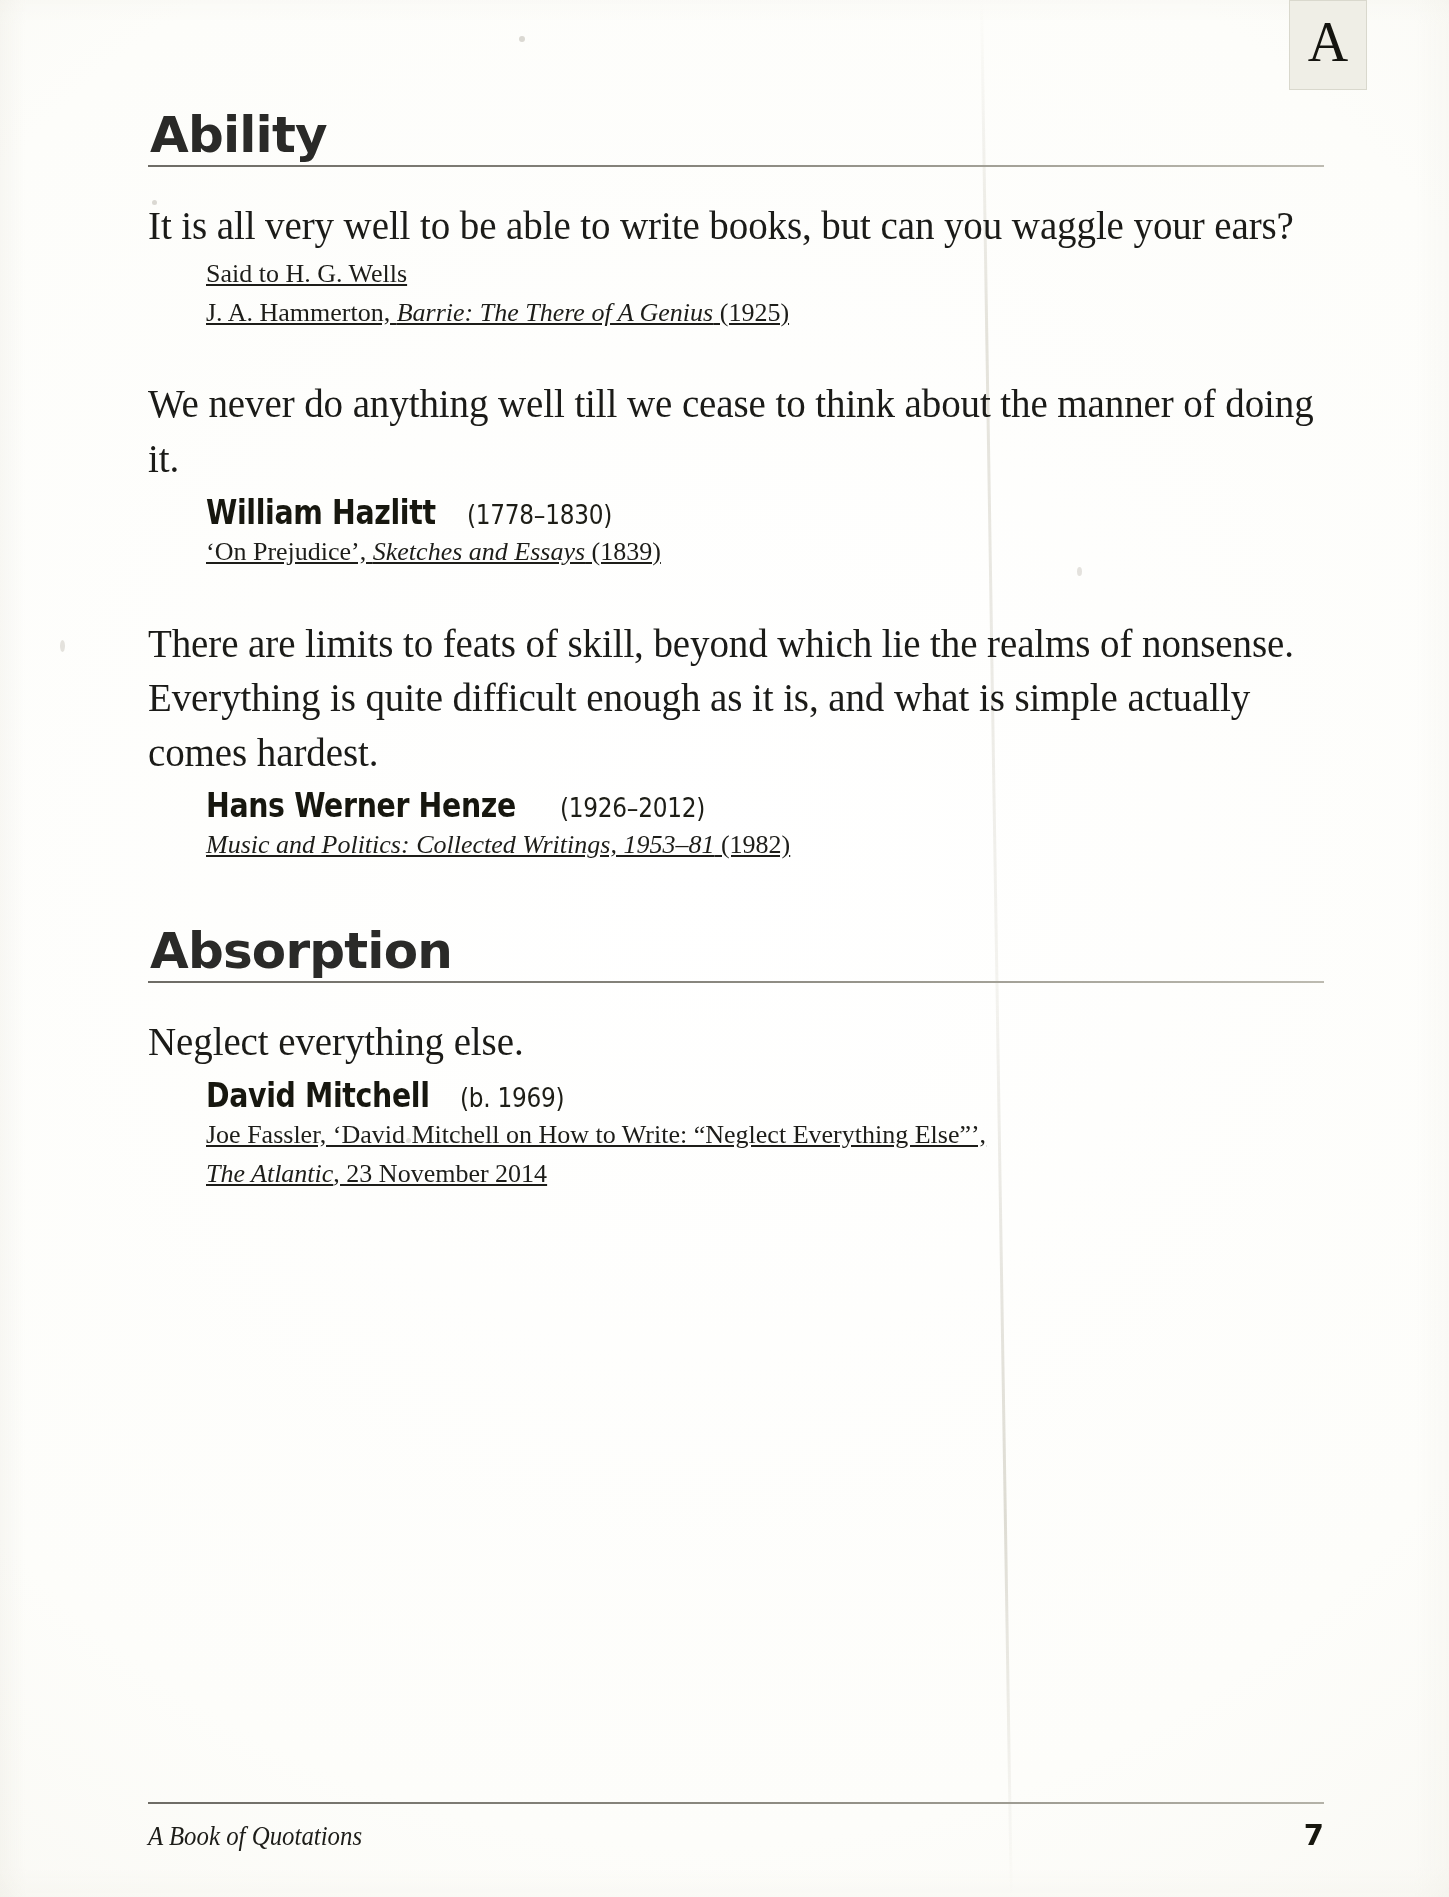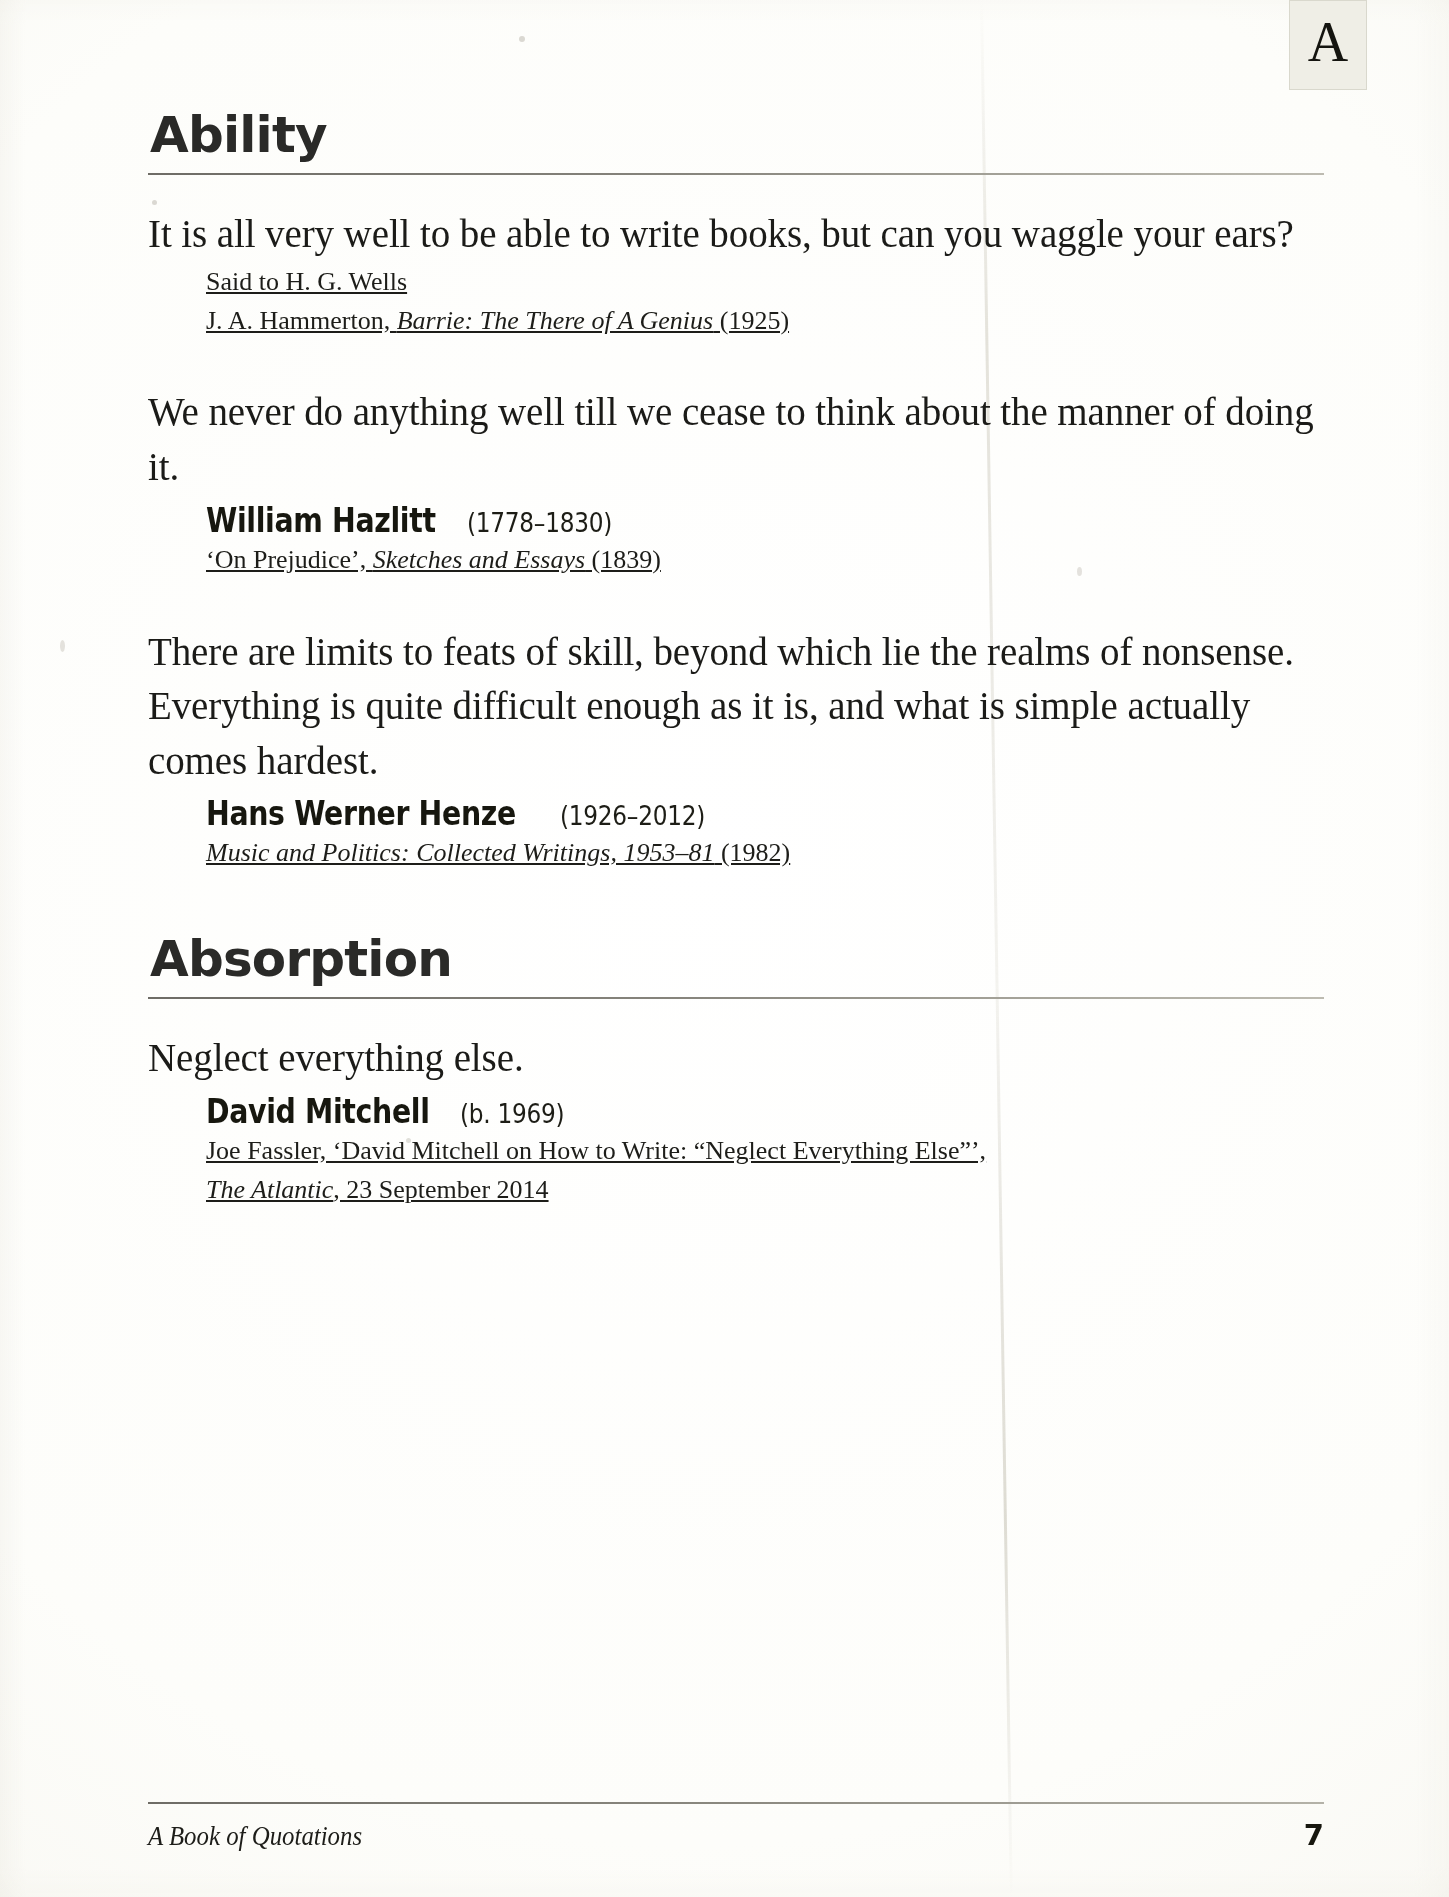--- a/index.html
+++ b/index.html
@@ -79,21 +79,21 @@
 
   
   .section-head {
     font-family: "DejaVu Sans", sans-serif;
     font-weight: bold;
     font-size: 50px;
     line-height: 1.02;
     letter-spacing: -0.8px;
     color: #2a2a28;
     margin: 0;
-    padding: 0 0 12px 2px;
+    padding: 0 0 4px 2px;
   }
   .rule {
     height: 2px;
     background: linear-gradient(90deg, #6e6c66 0%, #86847c 45%, #a9a79d 78%, #bdbbb1 100%);
     width: 1176px;
     margin-bottom: 6px;
   }
   .rule.short { width: 1176px; }
 
   
@@ -237,21 +237,21 @@
 
       <div class="quote-block first">
         <p class="quote-text">Neglect everything else.</p>
         <div class="attribution">
           <span class="attr-name">David Mitchell</span><span class="attr-dates">(b. 1969)</span>
         </div>
         <div class="source">
           <span>Joe Fassler, ‘David Mitchell on How to Write: “Neglect Everything Else”’,</span><span class="it"></span><span></span>
         </div>
         <div class="source">
-          <span></span><span class="it">The Atlantic</span><span>, 23 September 2014</span>
+          <span></span><span class="it">The Atlantic</span><span>, 23 November 2014</span>
         </div>
       </div>
     </div>
 
   </div>
 
   <div class="footer">
     <div class="footer-rule"></div>
     <div class="footer-row">
       <span class="running-title">A Book of Quotations</span>

